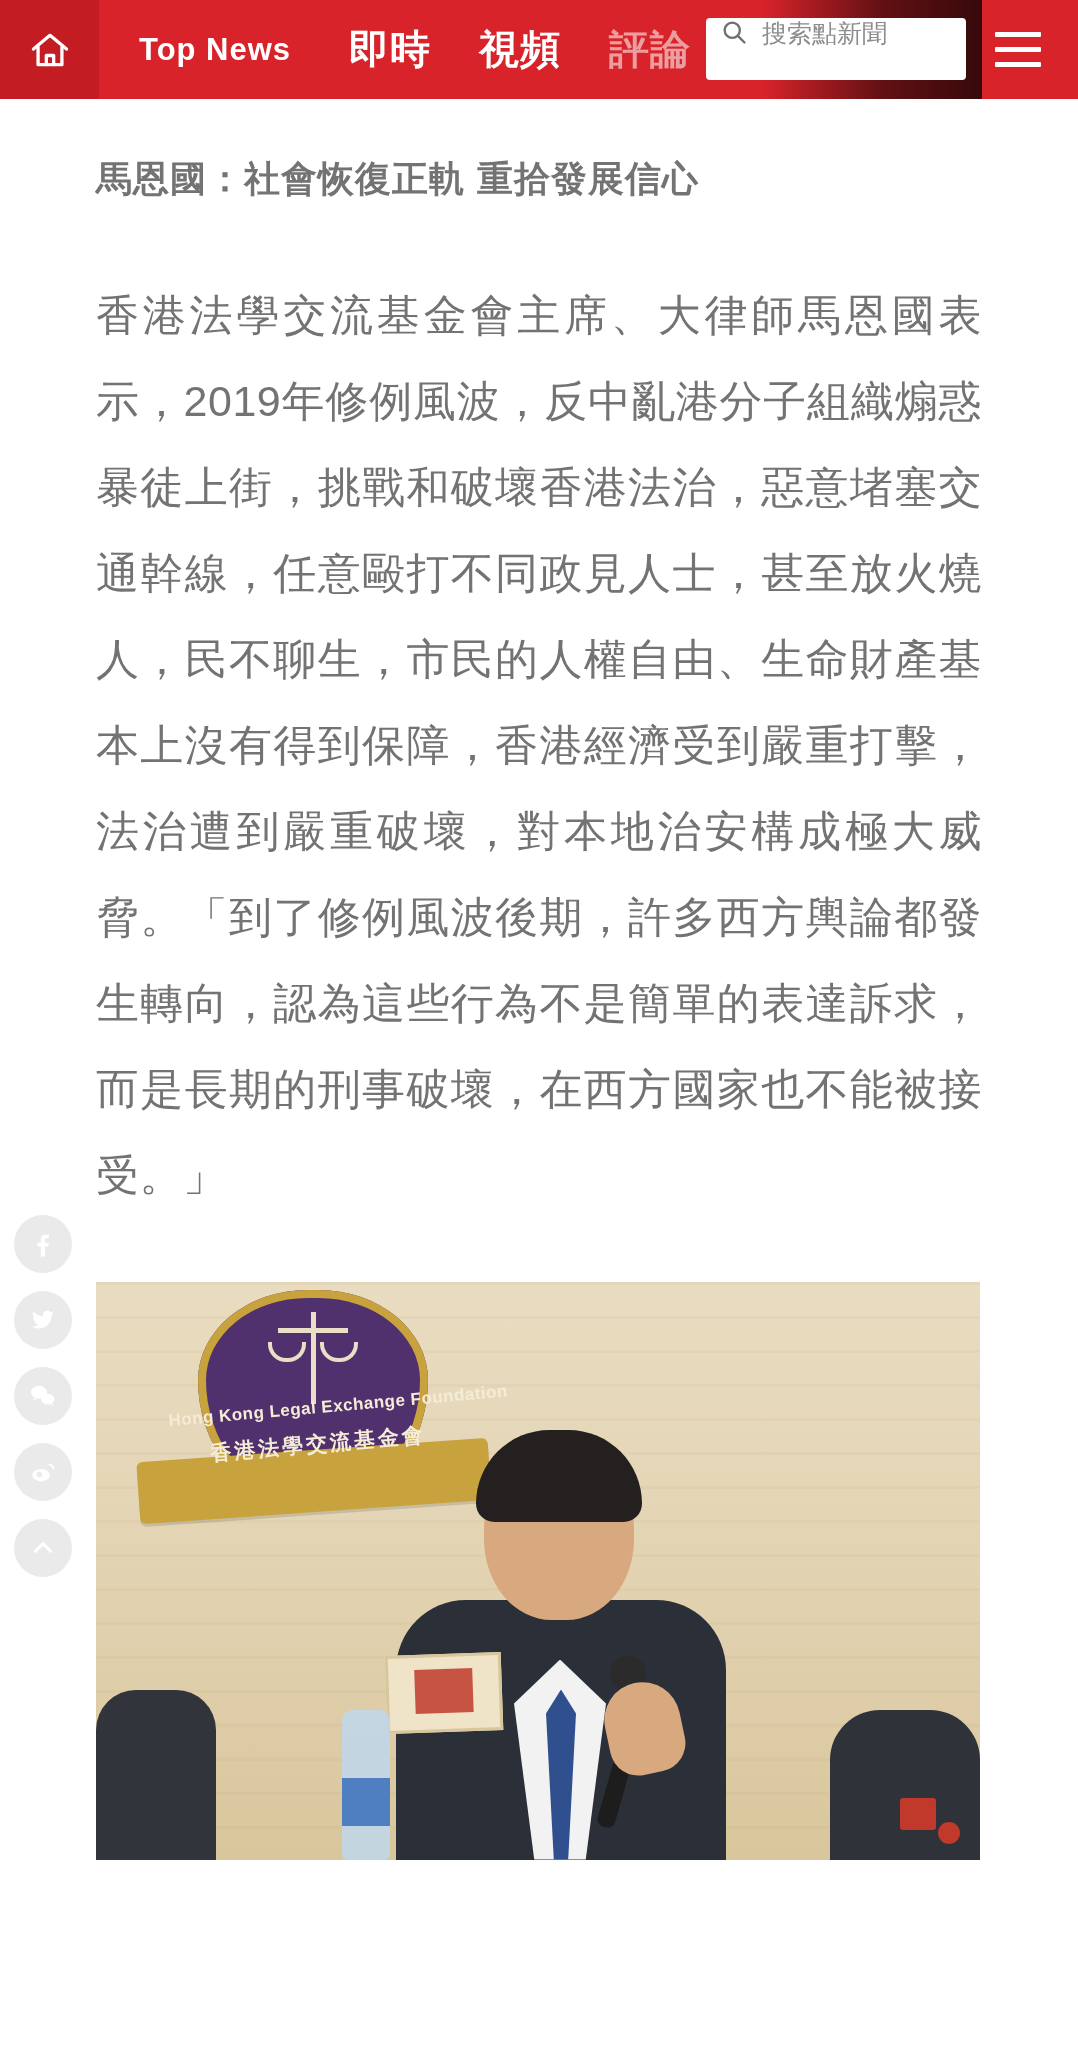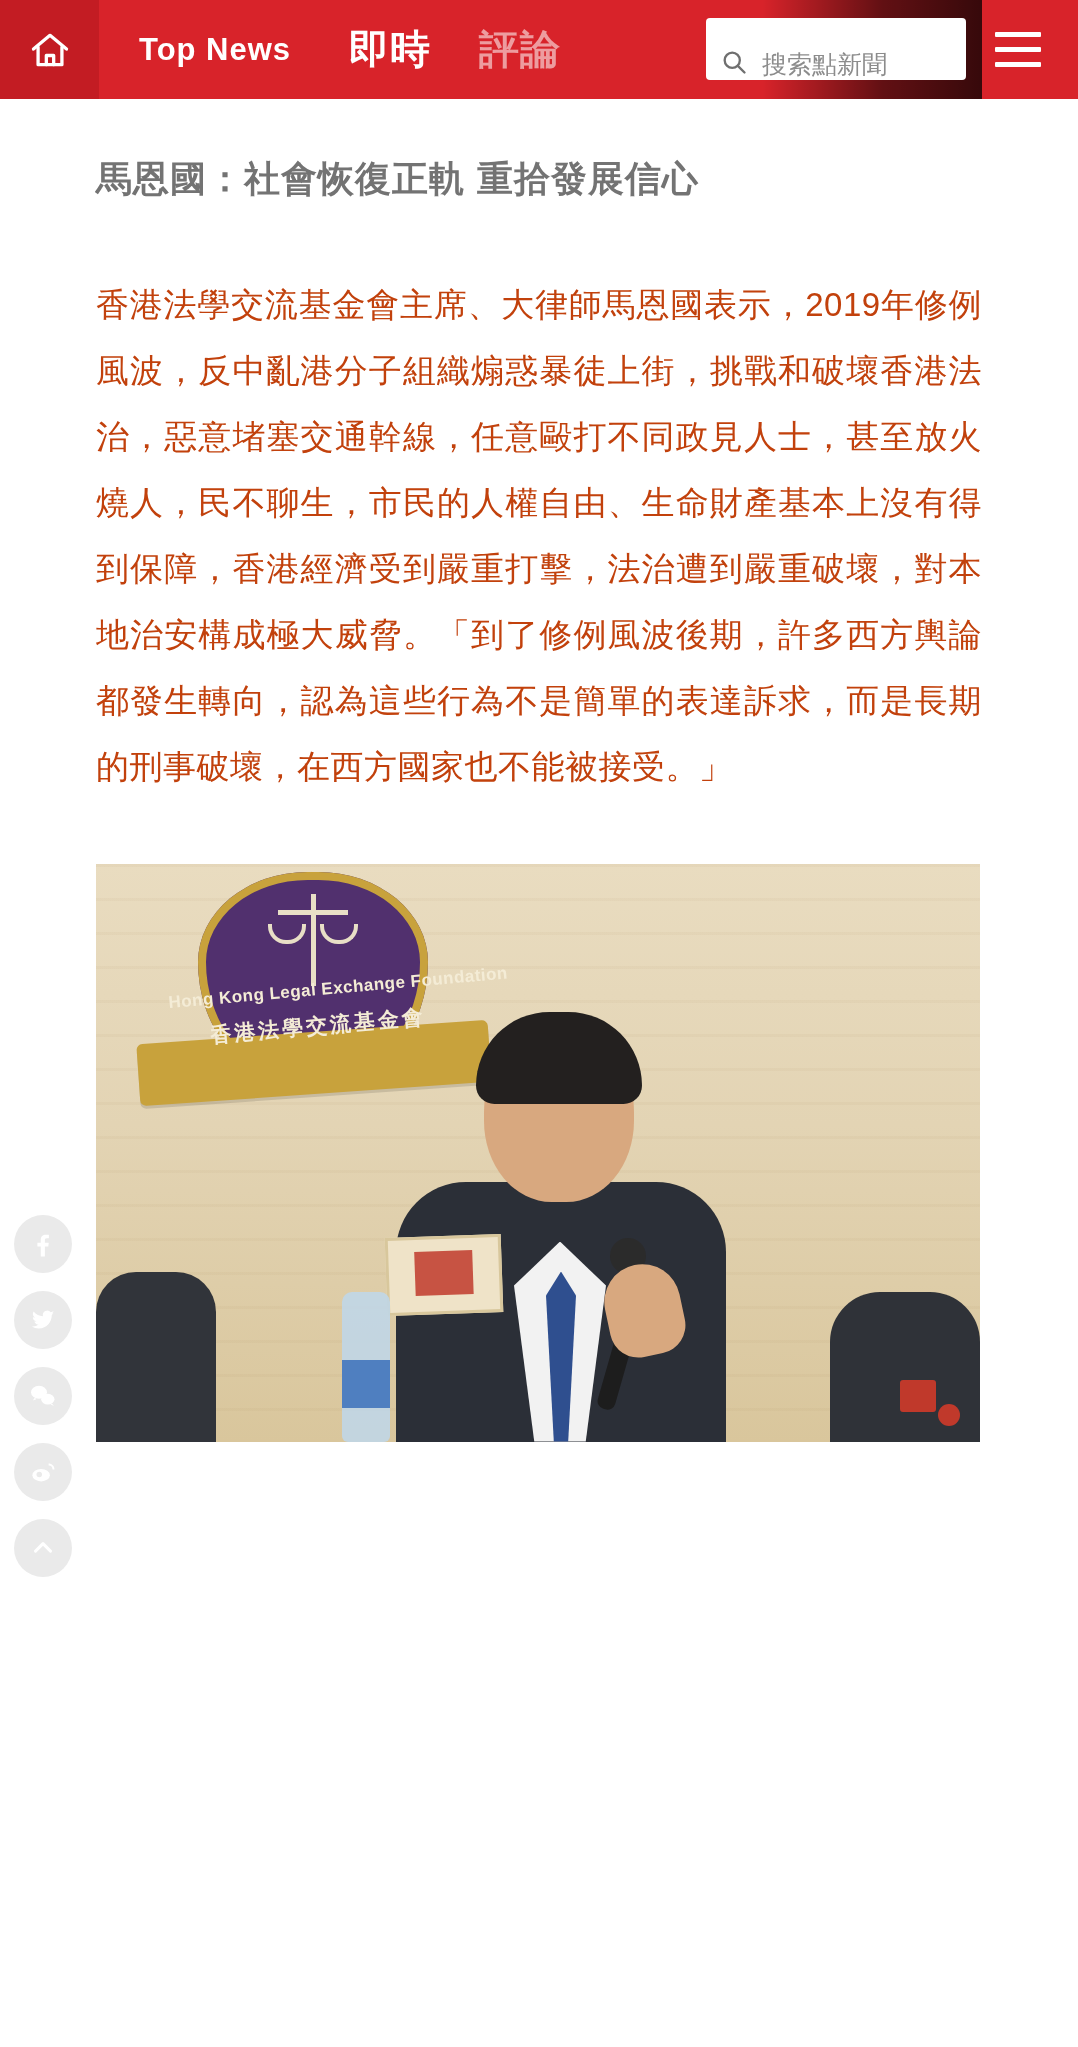--- a/index.html
+++ b/index.html
@@ -64,21 +64,21 @@
   }
   .nav-search {
     position: absolute;
     right: 112px;
     top: 18px;
     width: 260px;
     height: 62px;
     background: #ffffff;
     border-radius: 4px;
     display: flex;
-    align-items: flex-end;
+    align-items: flex-start;
     padding: 0 14px;
     box-sizing: border-box;
   }
   .search-icon { flex: 0 0 auto; margin-right: 12px; }
   .search-input {
     border: none;
     outline: none;
     font-size: 25px;
     color: #222;
     width: 100%;
@@ -131,23 +131,23 @@
   .article-title {
     font-size: 36px;
     font-weight: bold;
     color: #737373;
     margin: 56px 0 0 0;
     line-height: 1.35;
     letter-spacing: 1px;
   }
   .article-body {
     margin-top: 68px;
-    font-size: 33px;
+    font-size: 43px;
     line-height: 2.0;
-    color: #c2410c;
+    color: #737373;
     text-align: justify;
     letter-spacing: 0.5px;
   }
 
   .figure {
     margin: 64px 0 0 0;
   }
   .figure-image {
     position: relative;
     width: 884px;
@@ -466,20 +466,21 @@
         <path d="M3 11.5 12 4l9 7.5"></path>
         <path d="M5.5 10.5V20h13v-9.5"></path>
         <path d="M10 20v-5h4v5"></path>
       </svg>
     </span>
   </div>
 
   <div class="nav-links">
     <span class="nav-link topnews">Top News</span>
     <span class="nav-link">即時</span>
+    <span class="nav-link">視頻</span>
     <span class="nav-link faded">評論</span>
   </div>
 
   <div class="nav-scrim"></div>
 
   <div class="nav-search">
     <span class="search-icon">
       <svg width="28" height="28" viewBox="0 0 24 24" fill="none" stroke="#6f6f6f" stroke-width="2" stroke-linecap="round">
         <circle cx="10.5" cy="10.5" r="6.5"></circle>
         <path d="M15.5 15.5 21 21"></path>

